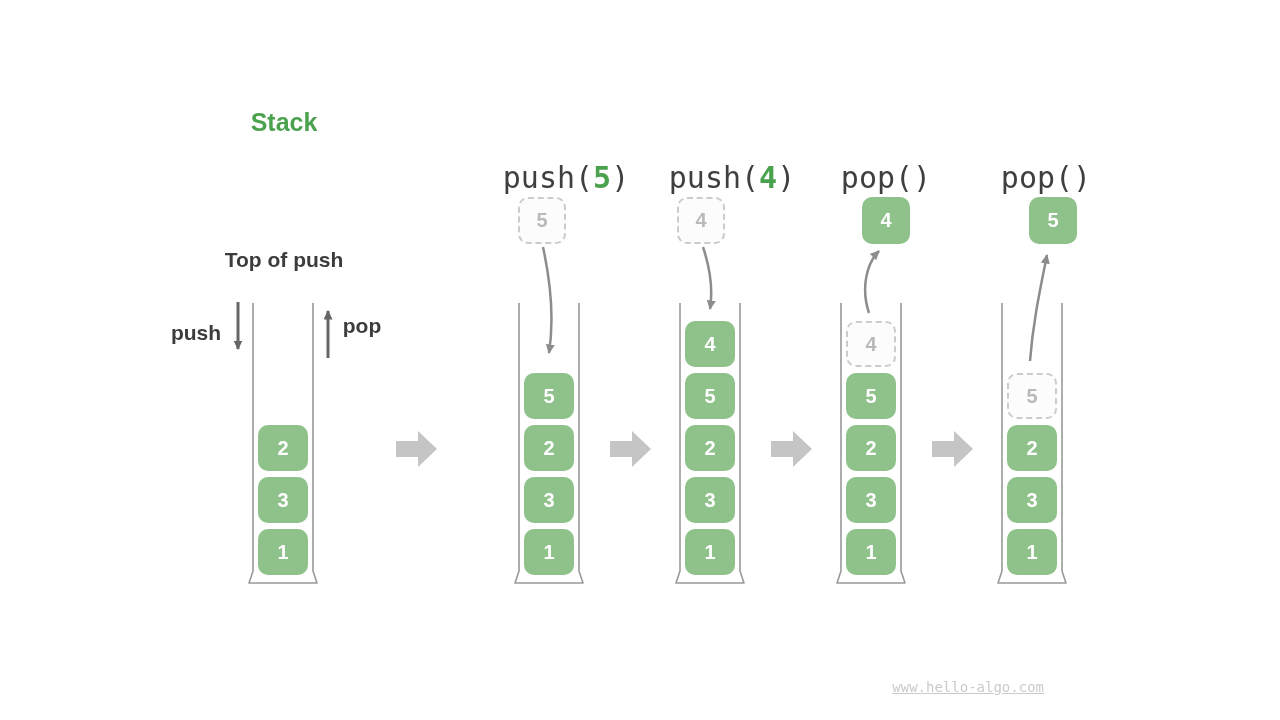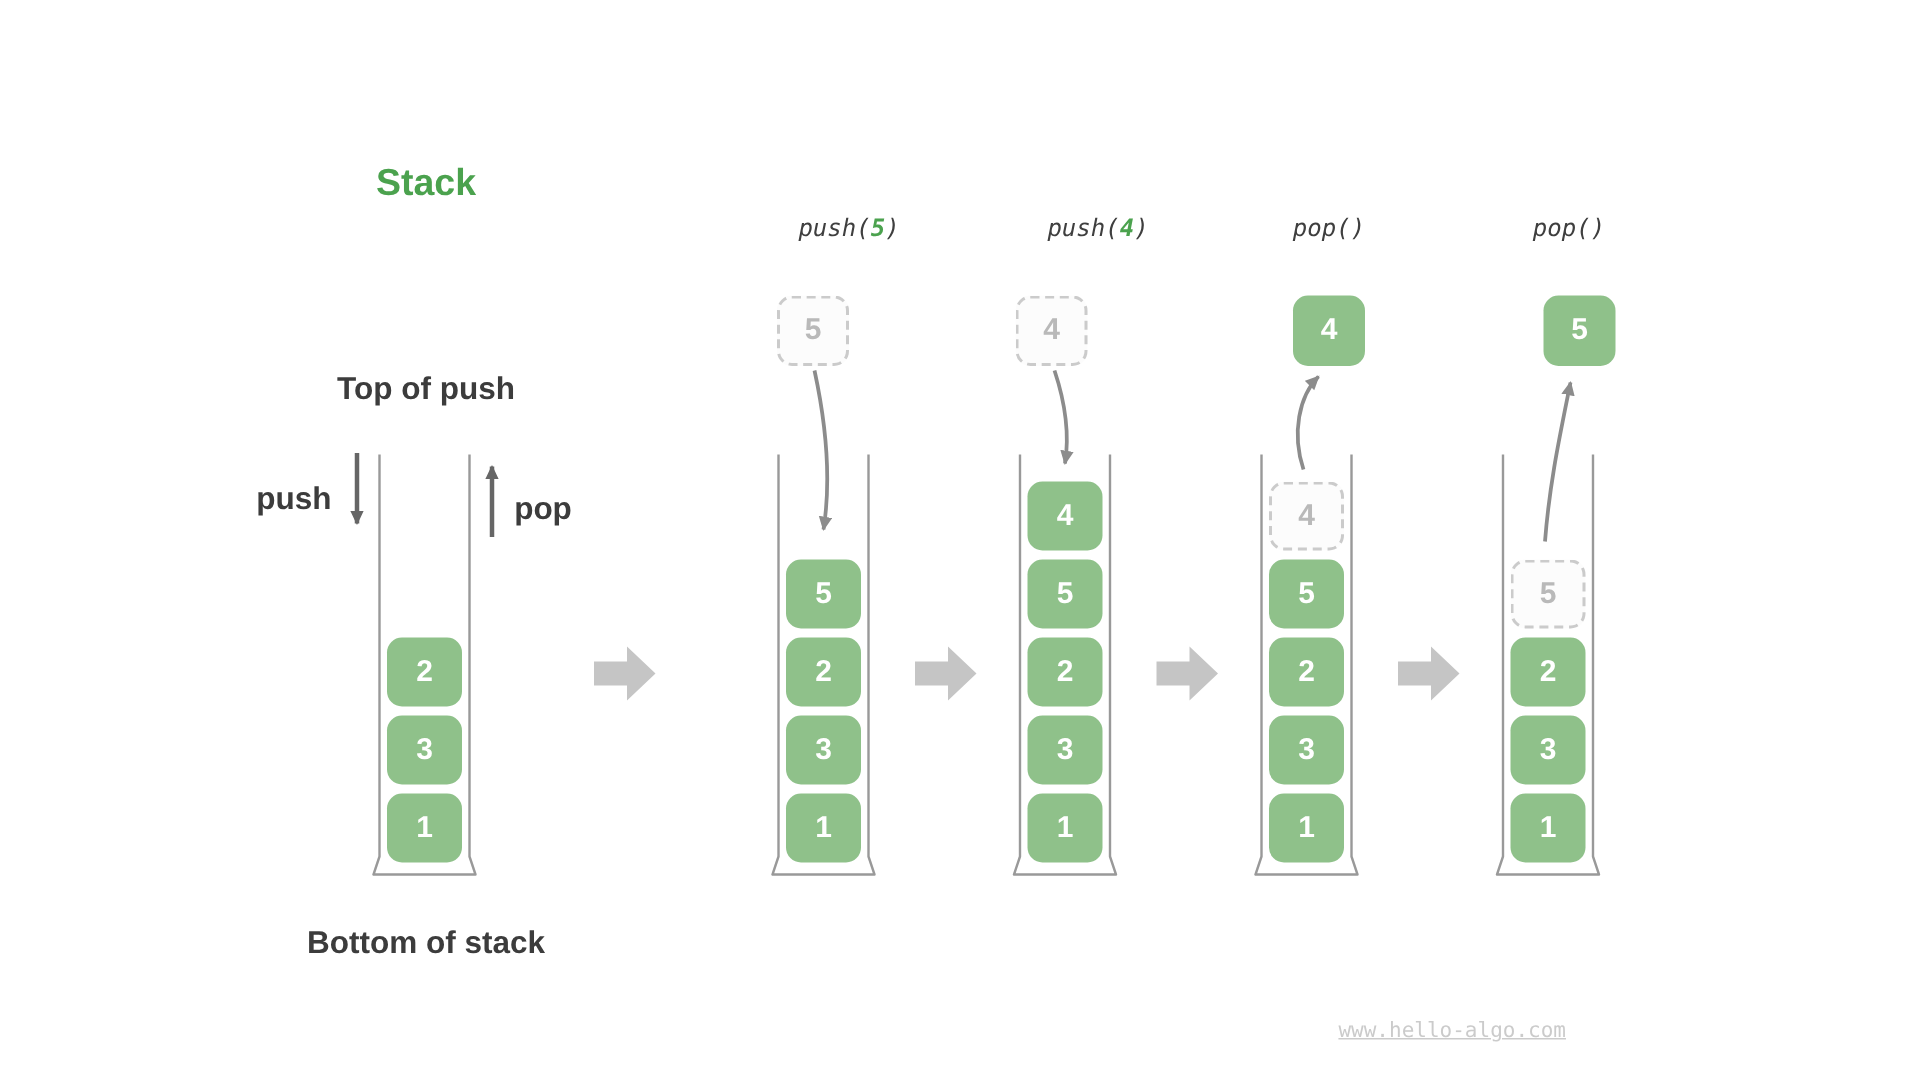--- a/index.html
+++ b/index.html
@@ -16,39 +16,39 @@
     white-space:nowrap;
   }
   .side-label{
     position:absolute;transform:translateX(-50%);
     font-size:21px;font-weight:bold;color:var(--label-dark,#3C3C3C);
     white-space:nowrap;
   }
   .top-label{top:248px;left:284px;}
   .bottom-label{top:617px;left:284px;}
   .push-label{top:321px;left:196px;text-align:center;}
-  .pop-label{top:328px;left:362px;}
+  .pop-label{top:314px;left:362px;}
 
   .cell{
     position:absolute;width:50px;height:46px;border-radius:10px;
     display:flex;align-items:center;justify-content:center;
     font-size:20px;font-weight:bold;box-sizing:border-box;
   }
   .cell.solid{background:var(--item-green,#8FC18A);color:var(--item-text,#fff);}
   .cell.ghost{
     background:var(--ghost-fill,#FCFCFC);
     border:2px dashed var(--ghost-border,#CBCBCB);
     color:var(--ghost-text,#B9B9B9);
   }
   .cell.float{width:48px;height:47px;}
 
   .op{
-    position:absolute;top:142px;transform:translateX(-50%);
+    position:absolute;top:160px;transform:translateX(-50%);
     font-family:"DejaVu Sans Mono","Liberation Mono",monospace;
-    font-size:16px;color:var(--op-text,#3F3F3F);white-space:pre;font-style:italic;
+    font-size:30px;color:var(--op-text,#3F3F3F);white-space:pre;
   }
   .op .op-arg{color:var(--accent-green,#4BA24E);font-weight:bold;}
 
   .watermark{
     position:absolute;top:679px;right:48px;
     font-family:"DejaVu Sans Mono","Liberation Mono",monospace;
     font-size:14px;color:var(--watermark-gray,#CBCBCB);
     white-space:nowrap;
     text-decoration:underline;
   }
@@ -87,21 +87,20 @@
   </svg>
 
   <div class="page-title">Stack</div>
 
   <div class="side-label top-label">Top of push</div>
 
   <div class="side-label push-label">push</div>
 
   <div class="side-label pop-label">pop</div>
 
-  <div class="side-label bottom-label">Bottom of stack</div>
 
   <div id="boxes-layer" class="abs" style="left:0;top:0;width:1280px;height:720px;">
       <div class="cell solid" style="left: 258px; top: 529px;">1</div>
       <div class="cell solid" style="left: 258px; top: 477px;">3</div>
       <div class="cell solid" style="left: 258px; top: 425px;">2</div>
       <div class="cell solid" style="left: 524px; top: 529px;">1</div>
       <div class="cell solid" style="left: 524px; top: 477px;">3</div>
       <div class="cell solid" style="left: 524px; top: 425px;">2</div>
       <div class="cell solid" style="left: 524px; top: 373px;">5</div>
       <div class="cell float ghost" style="left: 518px; top: 197px;">5</div>

